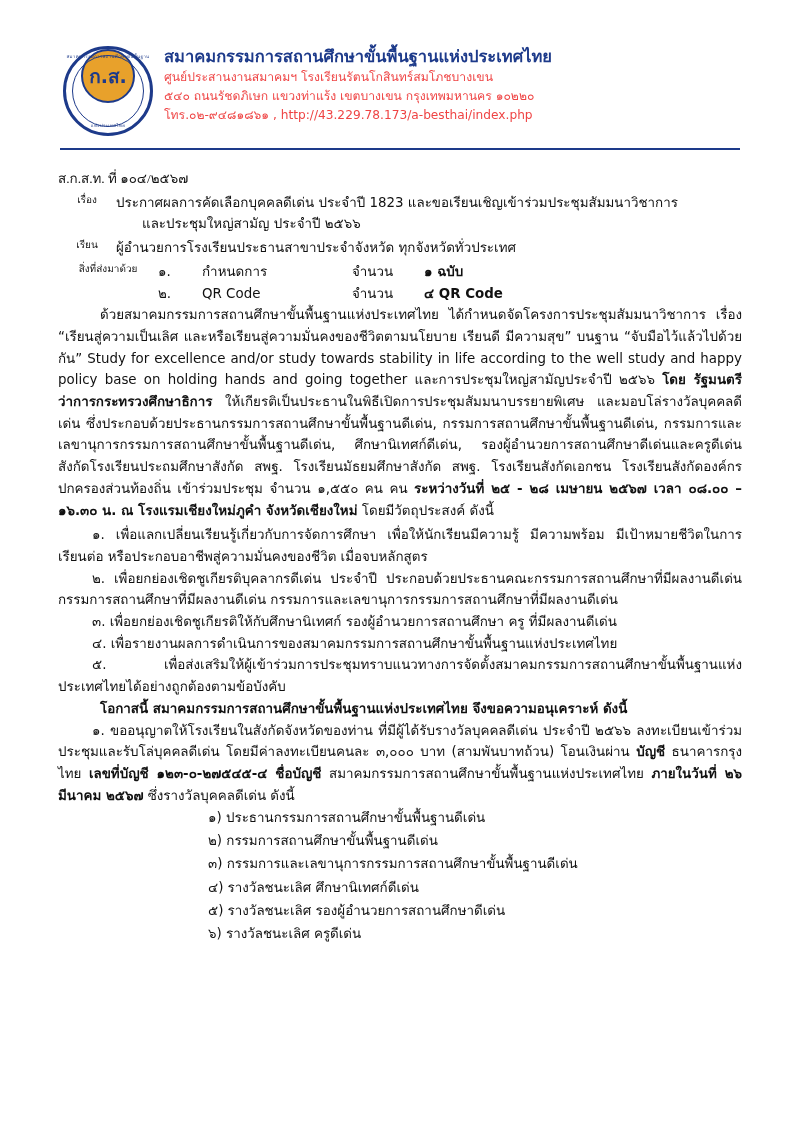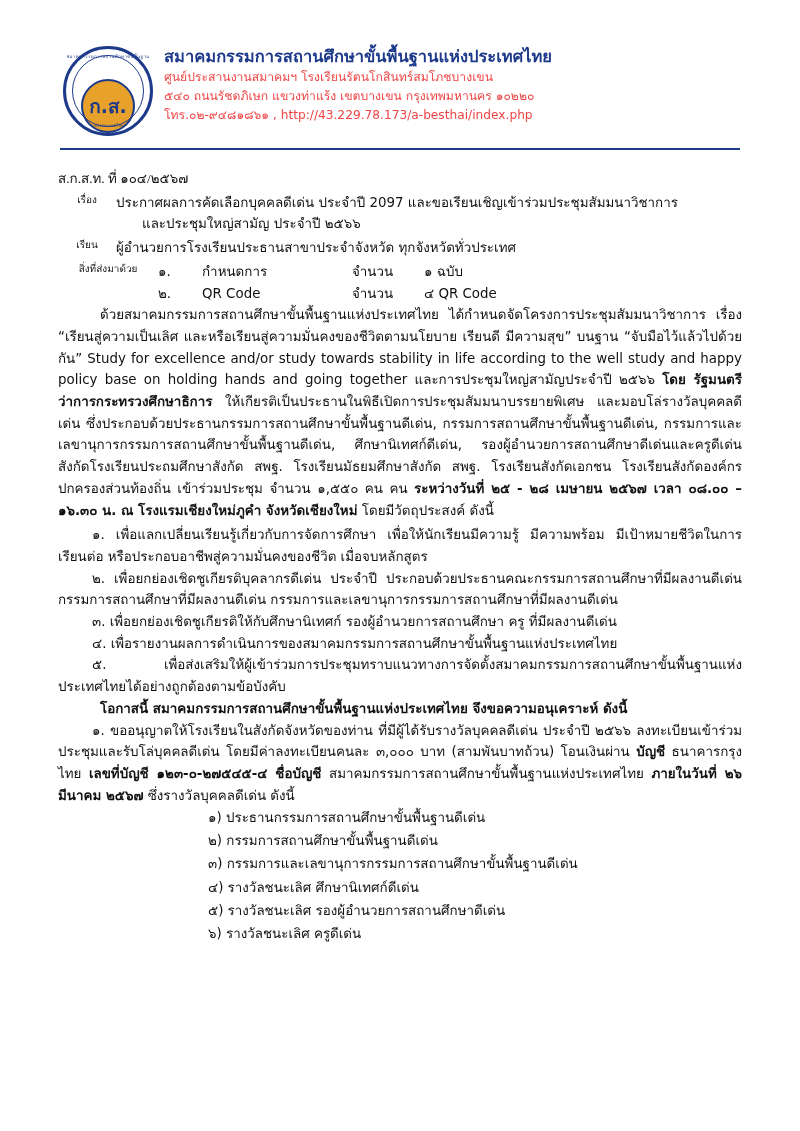--- a/index.html
+++ b/index.html
@@ -39,21 +39,21 @@
     padding-top: 2px;
   }
   .seal {
     position: relative;
     width: 84px;
     height: 84px;
     border-radius: 50%;
     border: 3px solid #1d3a8a;
     background: #ffffff;
     display: flex;
-    align-items: flex-end;
+    align-items: flex-start;
     justify-content: center;
   }
   .seal:before {
     content: "";
     position: absolute;
     left: 6px; top: 6px; right: 6px; bottom: 6px;
     border-radius: 50%;
     border: 1px solid #1d3a8a;
   }
   .seal-inner {
@@ -136,21 +136,21 @@
     display: block;
     padding-left: 26px;
   }
   .attach-row {
     display: flex;
     padding-left: 0;
   }
   .attach-no { flex: 0 0 44px; }
   .attach-name { flex: 0 0 150px; }
   .attach-qty { flex: 0 0 72px; }
-  .attach-amt { flex: 0 0 auto; }
+  .attach-amt { flex: 0 0 auto; font-weight: bold; }
 
   p.para {
     margin: 0;
     text-align: justify;
     text-justify: inter-word;
   }
   p.indent {
     text-indent: 42px;
   }
   .b { font-weight: bold; }
@@ -189,21 +189,21 @@
   </div>
 
   <div class="doc-body">
 
     <div class="docnum">ส.ก.ส.ท. ที่ ๑๐๔/๒๕๖๗</div>
 
 
     <div class="field">
       <div class="field-label">เรื่อง</div>
       <div class="field-value">
-        <span>ประกาศผลการคัดเลือกบุคคลดีเด่น ประจำปี 2097 และขอเรียนเชิญเข้าร่วมประชุมสัมมนาวิชาการ</span>
+        <span>ประกาศผลการคัดเลือกบุคคลดีเด่น ประจำปี 1823 และขอเรียนเชิญเข้าร่วมประชุมสัมมนาวิชาการ</span>
         <span class="cont">และประชุมใหญ่สามัญ ประจำปี ๒๕๖๖</span>
       </div>
     </div>
 
     <div class="field">
       <div class="field-label">เรียน</div>
       <div class="field-value">ผู้อำนวยการโรงเรียนประธานสาขาประจำจังหวัด ทุกจังหวัดทั่วประเทศ</div>
     </div>
 
     <div class="field">

